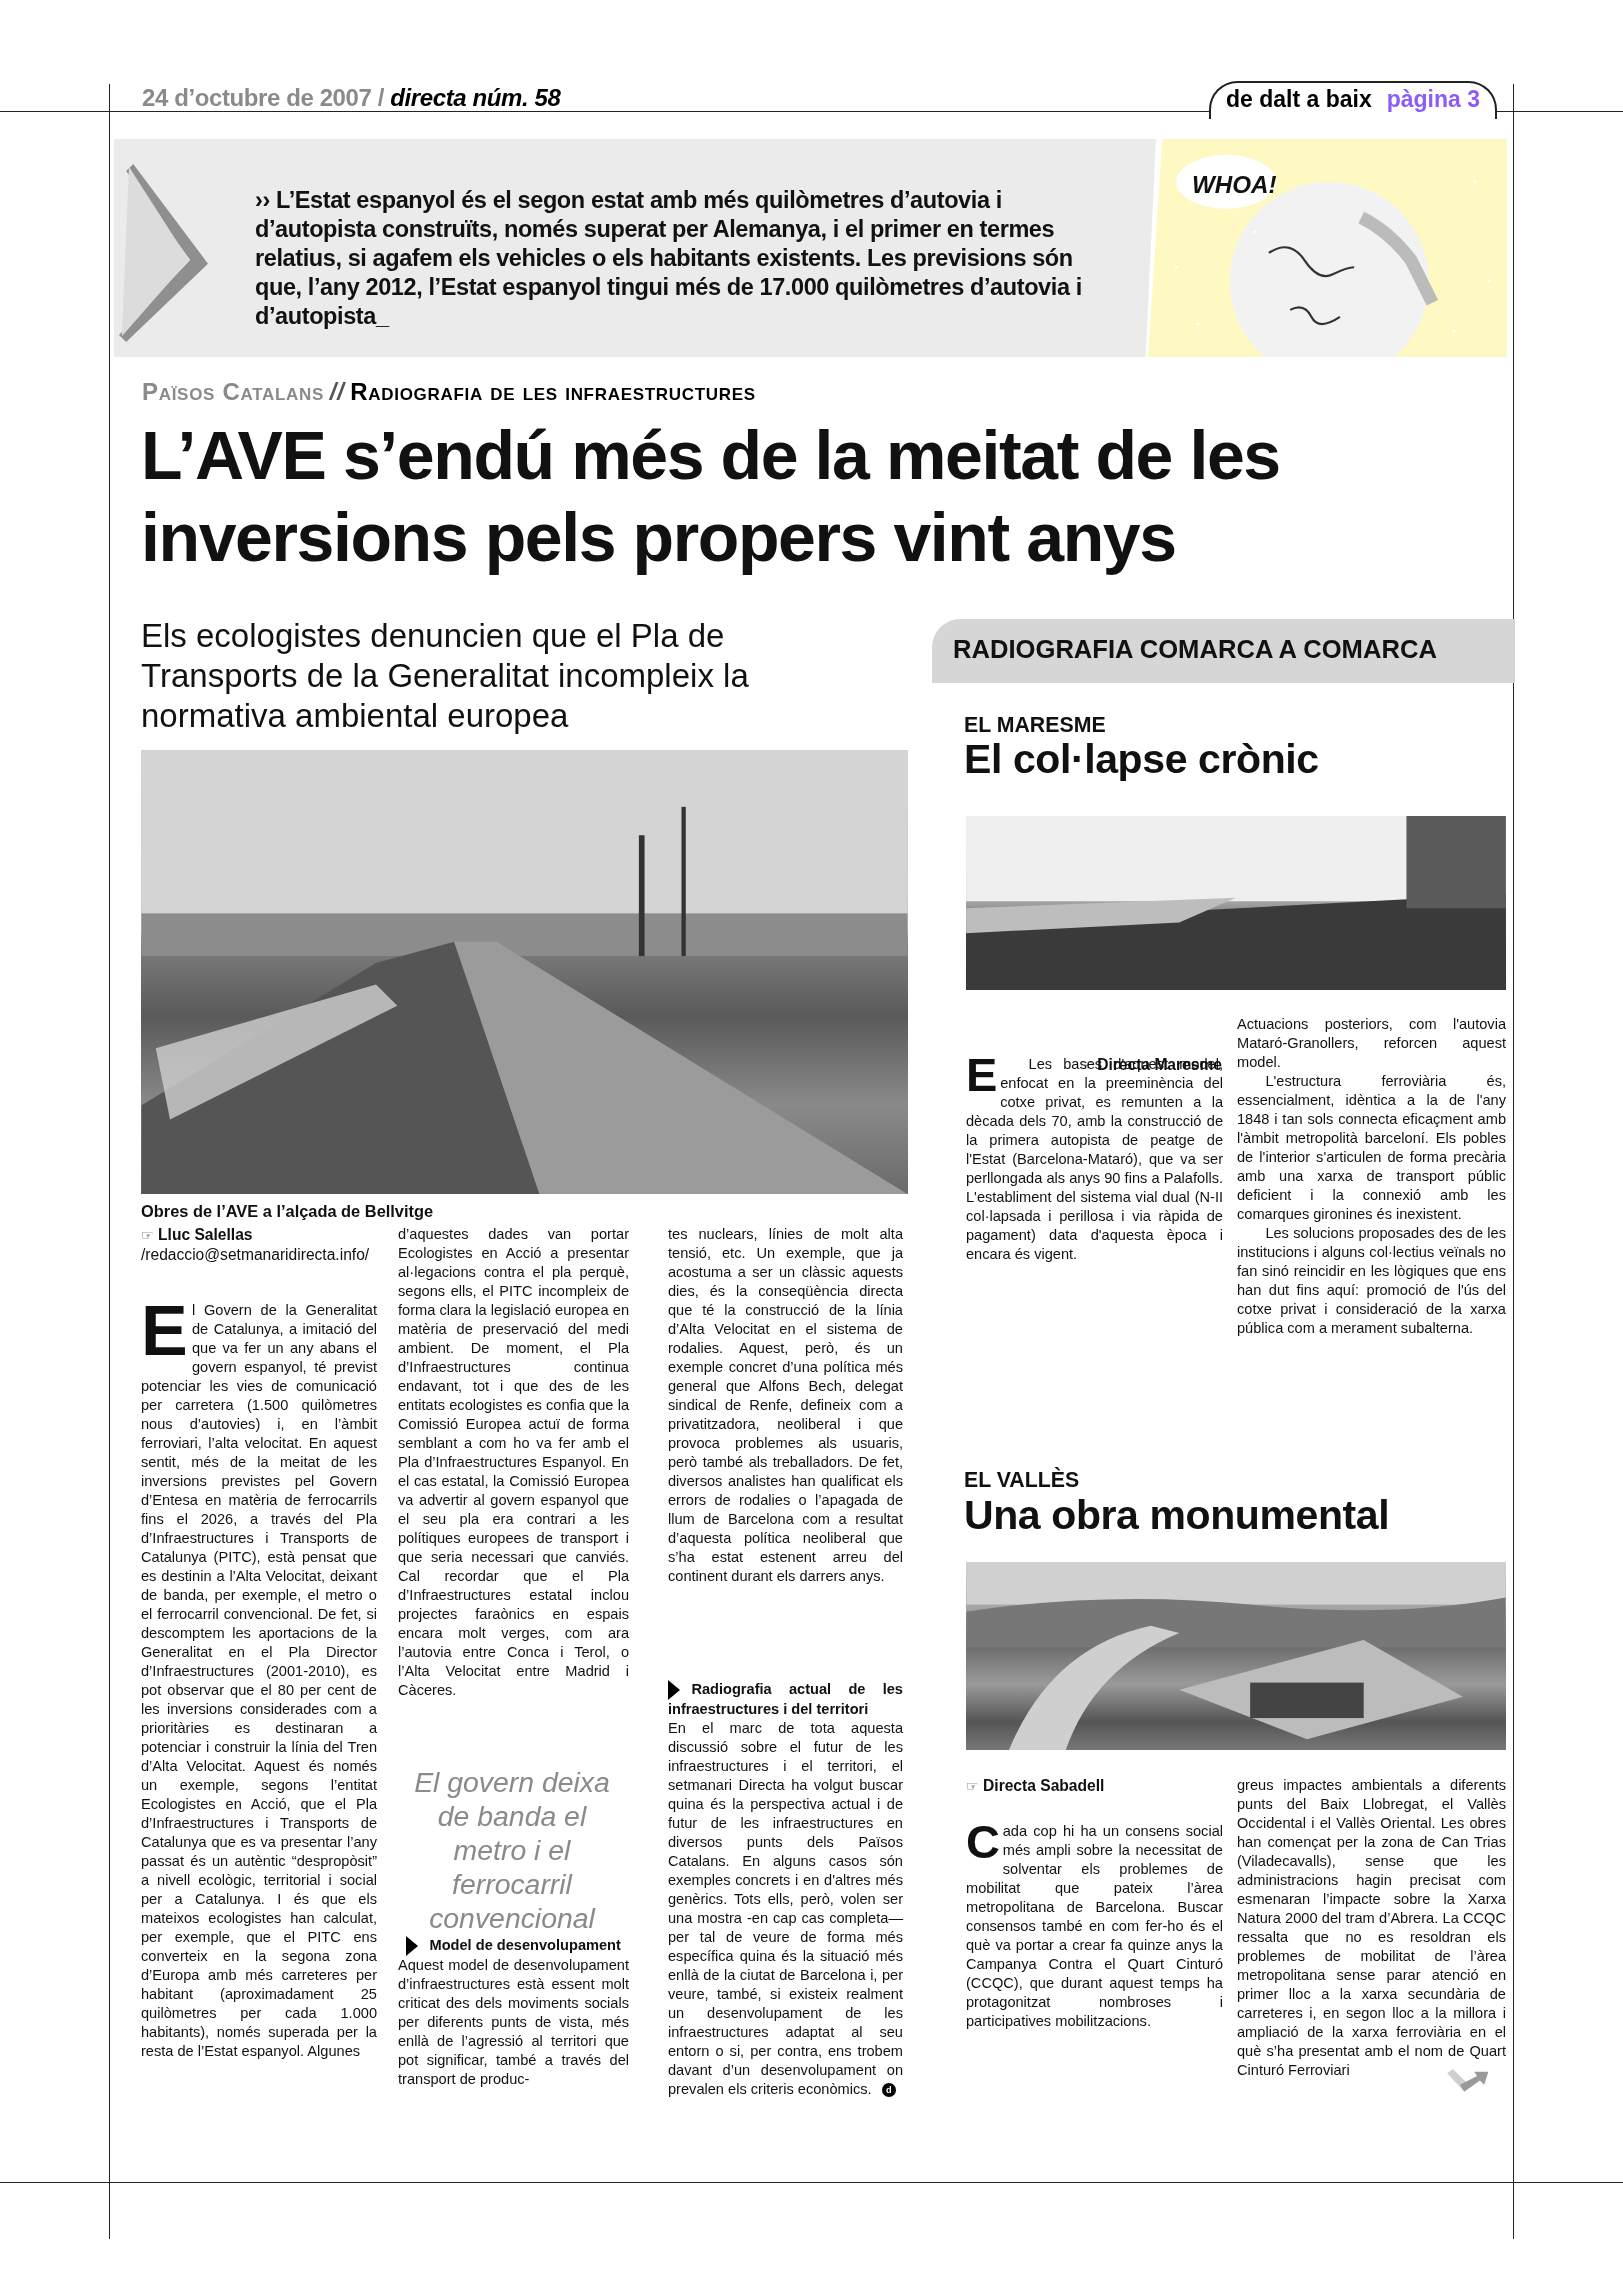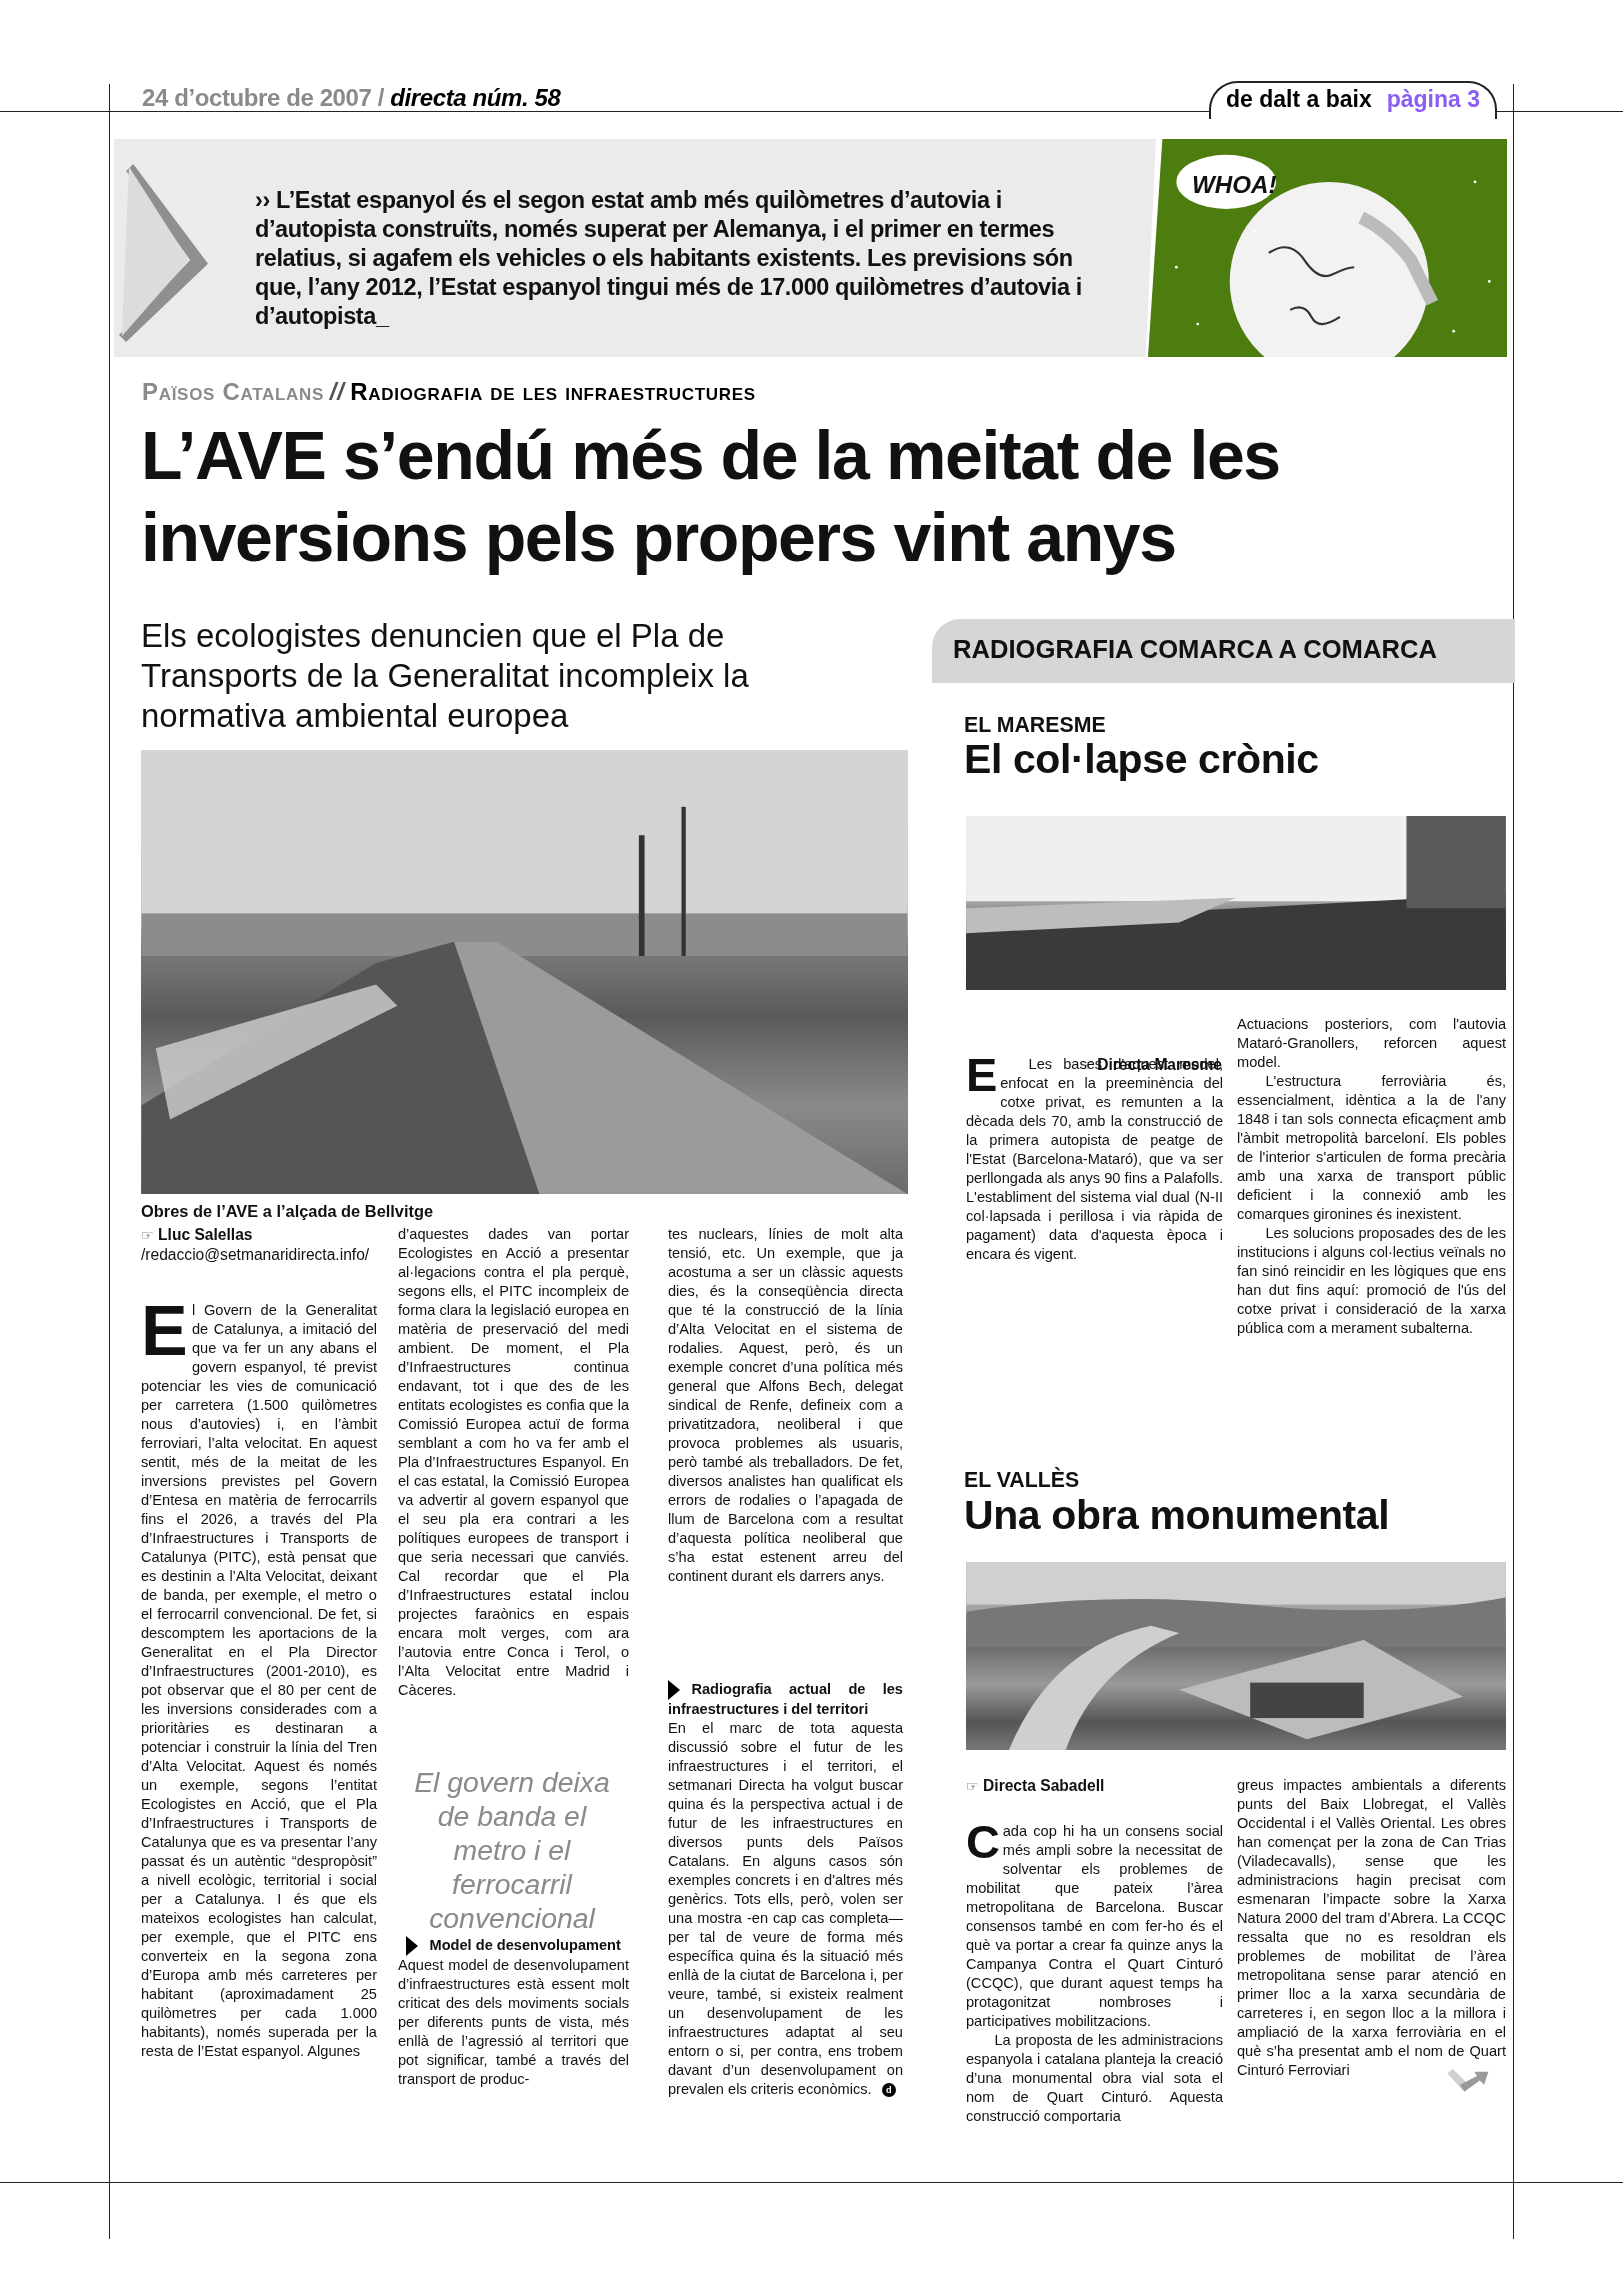--- a/index.html
+++ b/index.html
@@ -15,21 +15,21 @@
   .hdr-date { color: #8a8a8a; }
   .hdr-issue { font-style: italic; font-weight: 900; color: #000; }
   .hdr-right-tab { left: 1209px; top: 81px; width: 284px; height: 36px; border: 2.1px solid #222; border-bottom: none; border-radius: 28.4px 28.4px 0 0; background: #fff; text-align: center; font-size: 23px; font-weight: bold; line-height: 33px; }
   .hdr-section { color: #000; }
   .hdr-page { color: #8b5cf6; margin-left: 8.5px; }
 
   
   .banner { left: 114px; top: 139px; width: 1042px; height: 218px; background: #ebebeb; clip-path: polygon(0 0, 100% 0, 99% 100%, 0 100%); }
   .banner-arrow { left: 119px; top: 164px; width: 89px; height: 178px; }
   .banner-text { left: 255px; top: 186px; width: 839px; font-size: 23.5px; font-weight: bold; line-height: 29px; letter-spacing: -0.4px; }
-  .cartoon { left: 1148px; top: 139px; width: 359px; height: 218px; background: #4d7c0f; clip-path: polygon(4% 0, 100% 0, 100% 100%, 0 100%); overflow: hidden; }
+  .cartoon { left: 1148px; top: 139px; width: 359px; height: 218px; background: #fef9c3; clip-path: polygon(4% 0, 100% 0, 100% 100%, 0 100%); overflow: hidden; }
 
   
   .kicker { left: 142px; top: 378px; font-size: 24px; font-weight: bold; font-variant: small-caps; letter-spacing: 0.7px; }
   .kicker-a { color: #8a8a8a; }
   .kicker-sep { color: #555; font-style: italic; margin: 0 5.7px; }
   .kicker-b { color: #000; }
 
   .headline { left: 141px; top: 414px; width: 1372px; font-size: 68px; font-weight: 900; line-height: 82px; letter-spacing: -1.4px; }
   .subhead { left: 141px; top: 616px; width: 711px; font-size: 33px; line-height: 40px; }
 
@@ -180,21 +180,20 @@
     <path d="M60 265 Q120 120 260 90 L300 100 Q180 150 140 265 Z" fill="#cfcfcf"></path>
     <path d="M300 180 L560 110 L700 190 L480 250 Z" fill="#bcbcbc"></path>
     <rect x="400" y="170" width="160" height="50" fill="#444"></rect>
   </svg>
 </div>
 <div class="col" style="left:966px;top:1776px;width:256px;text-align:left;">
   <div class="byline"><span class="icon-hand">☞</span><b>Directa Sabadell</b></div>
 </div>
 <div class="col" style="left:966px;top:1822px;width:257px;">
   <span class="dropcap-sm">C</span><span>ada cop hi ha un consens social més ampli sobre la necessitat de solventar els problemes de mobilitat que pateix l’àrea metropolitana de Barcelona. Buscar consensos també en com fer-ho és el què va portar a crear fa quinze anys la Campanya Contra el Quart Cinturó (CCQC), que durant aquest temps ha protagonitzat nombroses i participatives mobilitzacions.</span>
-  <span class="indent">La proposta de les administracions espanyola i catalana planteja la creació d’una monumental obra vial sota el nom de Quart Cinturó. Aquesta construcció comportaria</span>
 </div>
 <div class="col" style="left:1237px;top:1776px;width:269px;">
   <span>greus impactes ambientals a diferents punts del Baix Llobregat, el Vallès Occidental i el Vallès Oriental. Les obres han començat per la zona de Can Trias (Viladecavalls), sense que les administracions hagin precisat com esmenaran l’impacte sobre la Xarxa Natura 2000 del tram d’Abrera. La CCQC ressalta que no es resoldran els problemes de mobilitat de l’àrea metropolitana sense parar atenció en primer lloc a la xarxa secundària de carreteres i, en segon lloc a la millora i ampliació de la xarxa ferroviària en el què s’ha presentat amb el nom de Quart Cinturó Ferroviari</span>
 </div>
 <svg class="abs" style="left:1447px;top:2069px;" width="43" height="25.6" viewBox="0 0 60 36">
   <polygon points="0,6 8,0 26,18 22,30" fill="#cfcfcf"></polygon>
   <polygon points="18,22 42,10 38,4 58,4 52,22 46,16 24,32" fill="#9a9a9a"></polygon>
 </svg>
 
 

